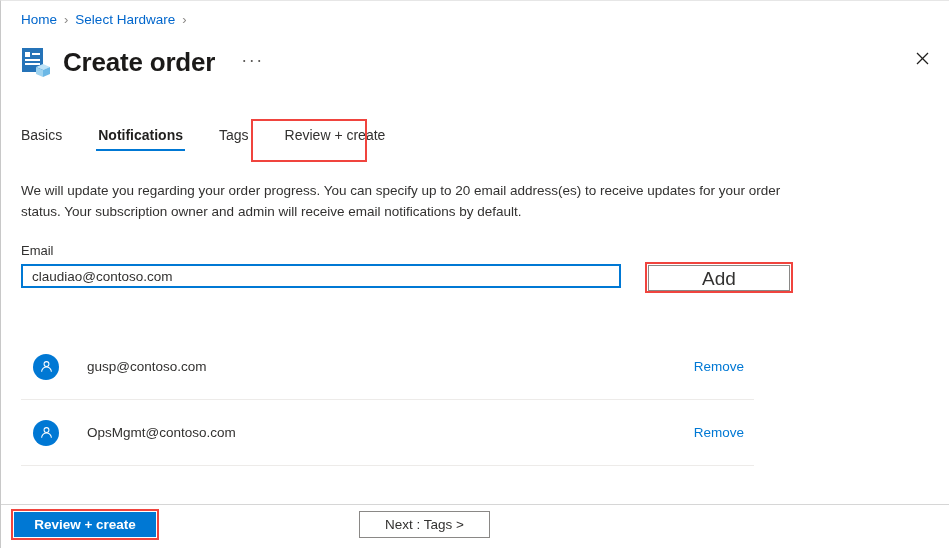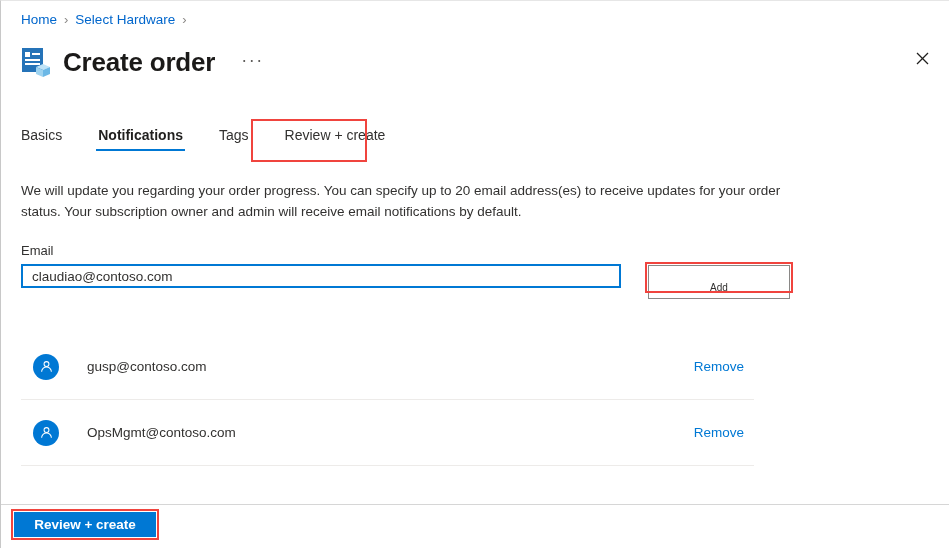--- a/index.html
+++ b/index.html
@@ -171,24 +171,24 @@
   .add-btn {
     position: absolute;
     left: 647px;
     top: 264px;
     width: 142px;
     height: 26px;
     box-sizing: border-box;
     background: #ffffff;
     border: 1px solid #8a8886;
     font-family: "Liberation Sans", sans-serif;
-    font-size: 10px;
-    color: #323130;
-    cursor: pointer;
-    padding: 16px;
+    font-size: 19px;
+    color: #323130;
+    cursor: pointer;
+    padding: 2px;
   }
   .add-highlight {
     position: absolute;
     left: 644px;
     top: 261px;
     width: 148px;
     height: 31px;
     border: 2.5px solid #f0443e;
     box-sizing: border-box;
     pointer-events: none;
@@ -354,15 +354,16 @@
       </span>
       <span class="recipient-email">OpsMgmt@contoso.com</span>
       <span class="remove-link">Remove</span>
     </div>
 
   </div>
 
   <div class="footer">
     <button class="btn btn-primary">Review + create</button>
     <div class="primary-highlight"></div>
+    <button class="btn btn-secondary btn-next">Next : Tags &gt;</button>
   </div>
 
 </div>
 
 </body></html>

